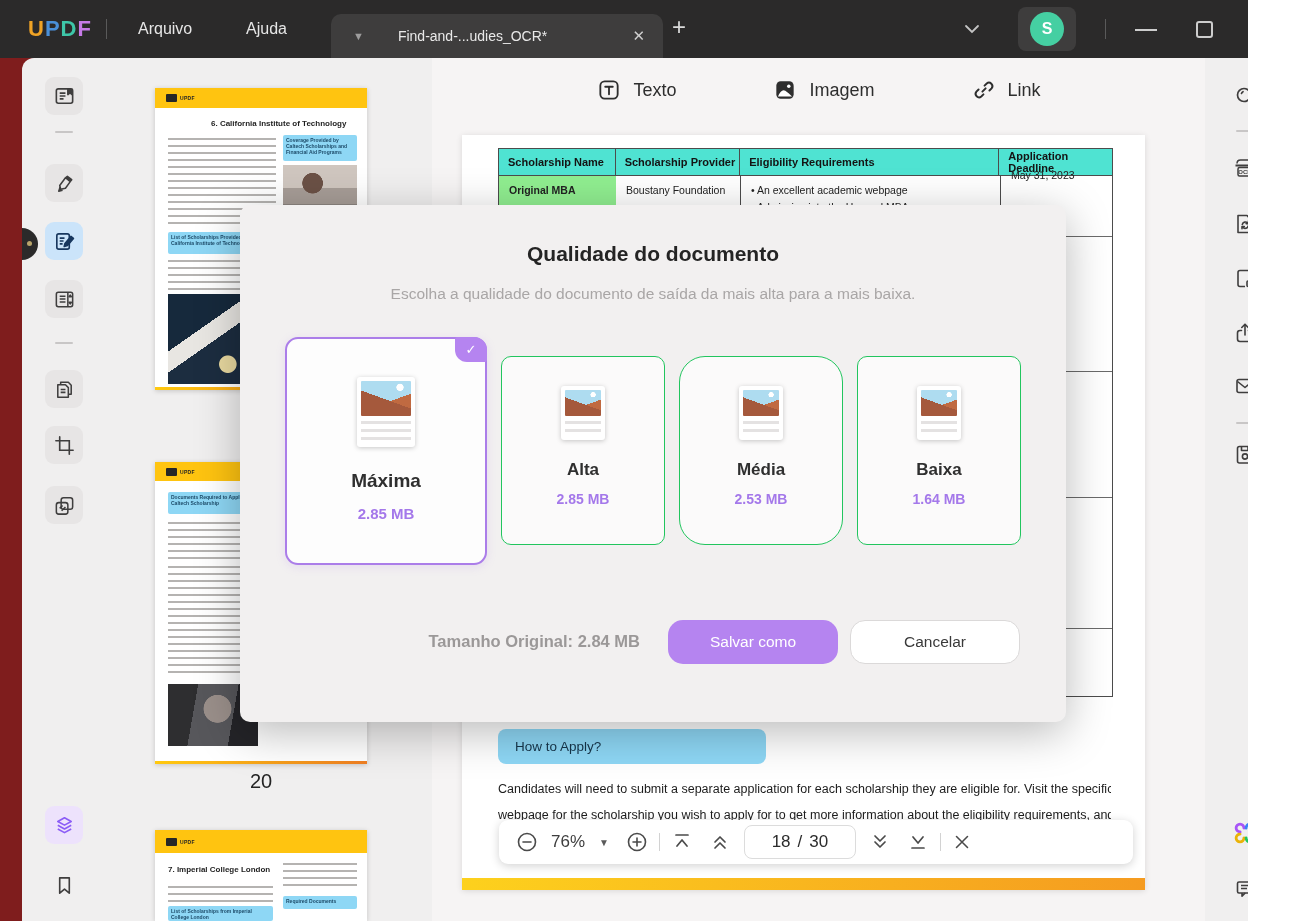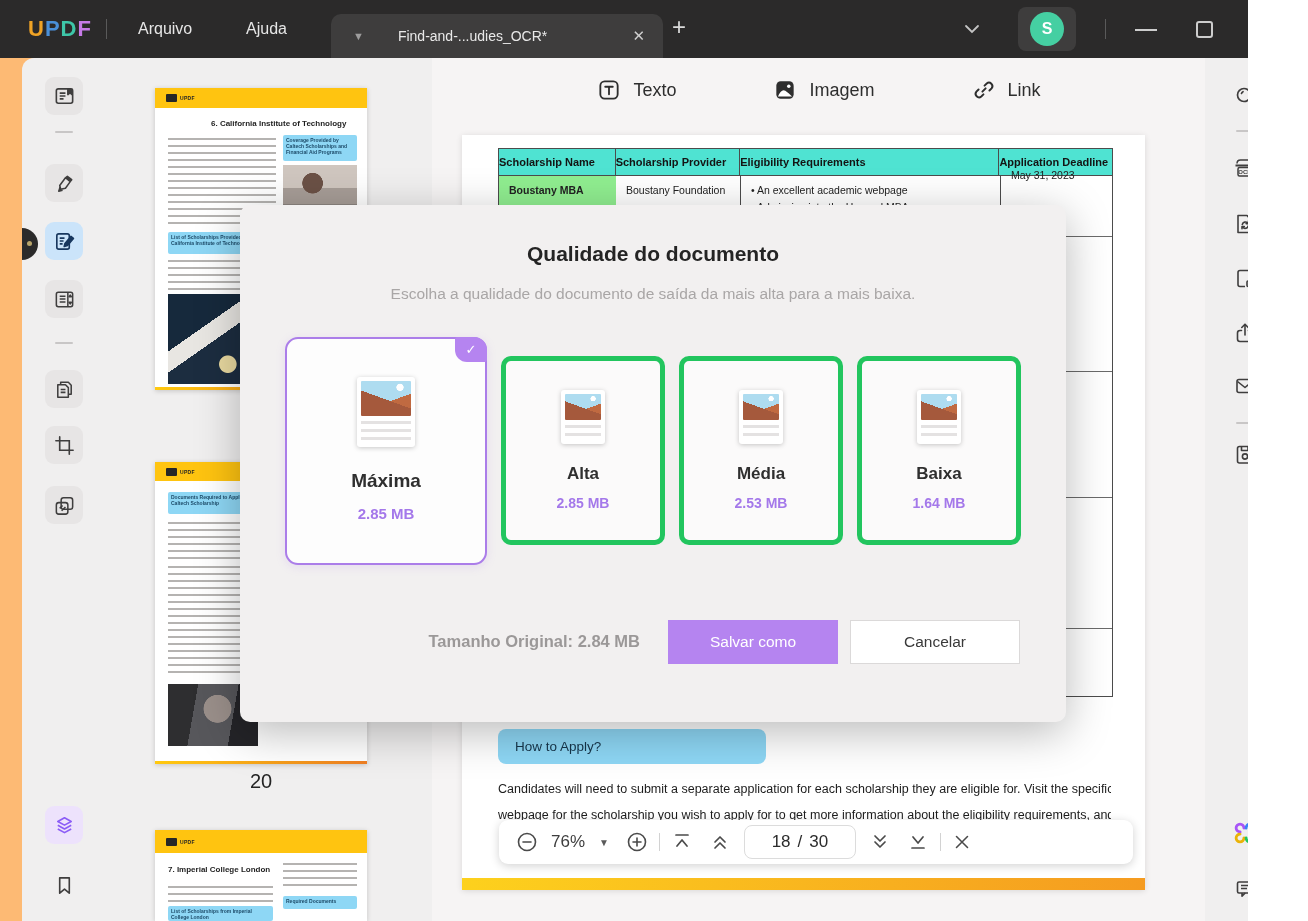--- a/index.html
+++ b/index.html
@@ -1,17 +1,17 @@
 <!DOCTYPE html>
 <html><head>
 <meta charset="utf-8">
 <style>
   * { margin:0; padding:0; box-sizing:border-box; }
   html,body { width:1308px; height:921px; font-family:"Liberation Sans", sans-serif; }
-  .stage { position:relative; width:1248px; height:921px; background:#fdba74; overflow:hidden;text-decoration:underline; }
+  .stage { position:relative; width:1248px; height:921px; background:#7f1d1d; overflow:hidden;text-decoration:underline; }
 
   
   .titlebar { position:absolute; left:0; top:0; width:100%; height:58px; background:#2b2a2a; }
   .logo { position:absolute; left:28px; top:16px; font-size:22px; font-weight:bold; letter-spacing:1px; }
   .logo span:nth-child(1){color:#f0a325;} .logo span:nth-child(2){color:#4a90d9;}
   .logo span:nth-child(3){color:#3ec6a8;} .logo span:nth-child(4){color:#c77ae8;}
   .tb-sep { position:absolute; width:1px; height:20px; background:#5a5a5a; top:19px; }
   .tb-menu { position:absolute; top:0; height:58px; line-height:58px; color:#e6e6e6; font-size:16px; cursor:default; }
   .tab { position:absolute; left:331px; top:14px; width:332px; height:44px; background:#3e3d3d; border-radius:10px 10px 0 0; display:flex; align-items:center; padding:0 18px 0 22px; }
   .tab-caret { color:#9d9d9d; font-size:11px; margin-right:34px; }
@@ -54,21 +54,21 @@
 
   
   .main-area { position:absolute; left:410px; top:0; width:773px; height:100%; background:#f6f4f4; }
   .edit-toolbar { position:absolute; left:0; top:10px; width:100%; height:44px; display:flex; align-items:center; justify-content:center; gap:96px; }
   .et-item { display:flex; align-items:center; gap:11px; font-size:18px; color:#2e2e2e; }
 
   .docpage { position:absolute; left:30px; top:77px; width:683px; height:755px; background:#fff; box-shadow:0 1px 6px rgba(0,0,0,.12); overflow:hidden; }
   .dtable { position:absolute; left:36px; top:13px; width:615px; height:549px; border:1px solid #4c4c4c; }
   .dt-col { position:absolute; top:0; bottom:0; border-right:1px solid #4c4c4c; }
   .dt-hrow { position:absolute; left:0; top:0; width:100%; height:27px; background:#4fe3d2; border-bottom:1px solid #4c4c4c; display:flex; }
-  .dt-h { font-size:11px; font-weight:bold; color:#141414; display:flex; align-items:center; padding-left:0; border-right:1px solid #4c4c4c; }
+  .dt-h { font-size:11px; font-weight:bold; color:#141414; display:flex; align-items:center; padding-left:9px; border-right:1px solid #4c4c4c; }
   .dt-rowline { position:absolute; left:0; width:100%; height:1px; background:#6a6a6a; }
   .dt-cell { position:absolute; font-size:10.5px; color:#222; }
   .howto { position:absolute; left:36px; top:594px; width:268px; height:35px; background:#8ed7f5; border-radius:8px; font-size:13.5px; color:#16354a; line-height:35px; padding-left:17px; }
   .bodytext { position:absolute; left:36px; top:641px; width:613px; font-size:12.5px; color:#1c1c1c; }
   .bodytext div { line-height:26px; text-align:justify; text-align-last:justify; white-space:nowrap; overflow:hidden; }
   .page-accent { position:absolute; left:0; bottom:0; width:100%; height:12px; background:linear-gradient(90deg,#fdd11d,#f59b20); }
 
   
   .status-bar { position:absolute; left:67px; top:762px; width:634px; height:44px; background:#fff; border-radius:9px; box-shadow:0 2px 10px rgba(0,0,0,.18); display:flex; align-items:center; padding:0 16px; }
   .sb-sep { width:1px; height:18px; background:#d2d2d2; margin:0 10px; }
@@ -78,36 +78,36 @@
 
   
   .right-rail { position:absolute; right:0; top:0; width:80px; height:100%; }
   .right-rail .rail-btn { left:21px; background:transparent; }
   .right-rail .rail-div { left:31px; }
 
   
   .dialog { position:absolute; left:240px; top:205px; width:826px; height:517px; background:#f2f0f0; border-radius:10px; box-shadow:0 10px 45px rgba(0,0,0,.28); }
   .dlg-title { position:absolute; top:37px; width:100%; text-align:center; font-size:21px; font-weight:bold; color:#242424; }
   .dlg-sub { position:absolute; top:80px; width:100%; text-align:center; font-size:15.5px; color:#a9a6a6; }
-  .qcard { position:absolute; background:#fbfafa; border:5px solid #22c55e; border-radius:10px; display:flex; flex-direction:column; align-items:center; }
+  .qcard { position:absolute; background:#fbfafa; border:1px solid #22c55e; border-radius:10px; display:flex; flex-direction:column; align-items:center; }
   .qcard.sel { background:#fdfdfd; border:2px solid #ab7de9; border-radius:13px; box-shadow:0 2px 10px rgba(171,125,233,.18); }
   .qbadge { position:absolute; top:-2px; right:-2px; width:32px; height:25px; background:#b584f0; border-radius:2px 13px 2px 12px; color:#fff; font-size:13px; display:flex; align-items:center; justify-content:center; }
   .doc-thumb { background:#fff; box-shadow:0 1px 5px rgba(0,0,0,.22); border-radius:3px; padding:4px; display:flex; flex-direction:column; }
   .doc-thumb .img { height:56%;
      background:
        radial-gradient(circle at 78% 18%, #ffffff 0 7%, transparent 8%),
        linear-gradient(200deg, transparent 0 52%, #a5593c 52% 100%),
        linear-gradient(160deg, transparent 0 58%, #c06a41 58% 100%),
        linear-gradient(180deg, #aedcf0 0 68%, #d49a5e 68% 100%);
      border-radius:1px; }
   .doc-thumb .lines { flex:1; margin-top:5px; background:repeating-linear-gradient(180deg,#e4e2e2 0 3px,transparent 3px 8px); }
   .qlabel { font-weight:bold; color:#2f2f2f; }
   .qsize { color:#a478ea; font-weight:bold; }
   .orig-size { position:absolute; left:100px; top:427px; width:300px; text-align:right; font-size:16.5px; font-weight:bold; color:#9b9898; }
-  .btn { position:absolute; top:415px; width:170px; height:44px; border-radius:0; font-size:15.5px; display:flex; align-items:center; justify-content:center; }
+  .btn { position:absolute; top:415px; width:170px; height:44px; border-radius:15px; font-size:15.5px; display:flex; align-items:center; justify-content:center; }
   .btn-save { left:428px; background:#b584f0; color:#fff; }
   .btn-cancel { left:610px; background:#fff; border:1px solid #dbd9d9; color:#3a3a3a; }
 
   svg { display:block; }
 </style>
 </head>
 <body>
 
 <div class="stage">
 
@@ -286,21 +286,21 @@
         <div class="dtable">
           <div class="dt-col" style="left:0; width:117px;"></div>
           <div class="dt-col" style="left:117px; width:125px;"></div>
           <div class="dt-col" style="left:242px; width:260px;"></div>
           <div class="dt-hrow">
             <div class="dt-h" style="width:117px;">Scholarship Name</div>
             <div class="dt-h" style="width:125px;">Scholarship Provider</div>
             <div class="dt-h" style="width:260px;">Eligibility Requirements</div>
             <div class="dt-h" style="width:113px; border-right:none;">Application Deadline</div>
           </div>
-          <div class="dt-cell" style="left:0; top:27px; width:117px; height:35px; background:#90ee90; font-weight:bold; padding:8px 0 0 10px;">Boustany MBA</div>
+          <div class="dt-cell" style="left:0; top:27px; width:117px; height:35px; background:#90ee90; font-weight:bold; padding:8px 0 0 10px;">Original MBA</div>
           <div class="dt-cell" style="left:127px; top:35px; width:112px;">Boustany Foundation</div>
           <div class="dt-cell" style="left:252px; top:35px; width:245px;">• An excellent academic webpage</div>
           <div class="dt-cell" style="left:252px; top:52px; width:245px;">• Admission into the Harvard MBA program</div>
           <div class="dt-cell" style="left:512px; top:20px; width:100px;">May 31, 2023</div>
           <div class="dt-rowline" style="top:87px;"></div>
           <div class="dt-rowline" style="top:222px;"></div>
           <div class="dt-rowline" style="top:348px;"></div>
           <div class="dt-rowline" style="top:479px;"></div>
           <div class="dt-cell" style="left:505px; top:235px; width:100px;">23</div>
           <div class="dt-cell" style="left:505px; top:490px; width:100px;">2023</div>
@@ -443,21 +443,21 @@
 
     <div class="qcard" style="left:261px; top:151px; width:164px; height:189px;">
       <div class="doc-thumb" style="width:44px; height:54px; margin-top:29px;">
           <div class="img"></div>
           <div class="lines"></div>
         </div>
       <div class="qlabel" style="font-size:17px; margin-top:20px;">Alta</div>
       <div class="qsize" style="font-size:14px; margin-top:11px;">2.85 MB</div>
     </div>
 
-    <div class="qcard" style="left:439px; top:151px; width:164px; height:189px;">
+    <div class="qcard" style="left:439px; top:151px; width:164px; height:189px;border-radius:26px;">
       <div class="doc-thumb" style="width:44px; height:54px; margin-top:29px;">
           <div class="img"></div>
           <div class="lines"></div>
         </div>
       <div class="qlabel" style="font-size:17px; margin-top:20px;">Média</div>
       <div class="qsize" style="font-size:14px; margin-top:11px;">2.53 MB</div>
     </div>
 
     <div class="qcard" style="left:617px; top:151px; width:164px; height:189px;">
       <div class="doc-thumb" style="width:44px; height:54px; margin-top:29px;">

